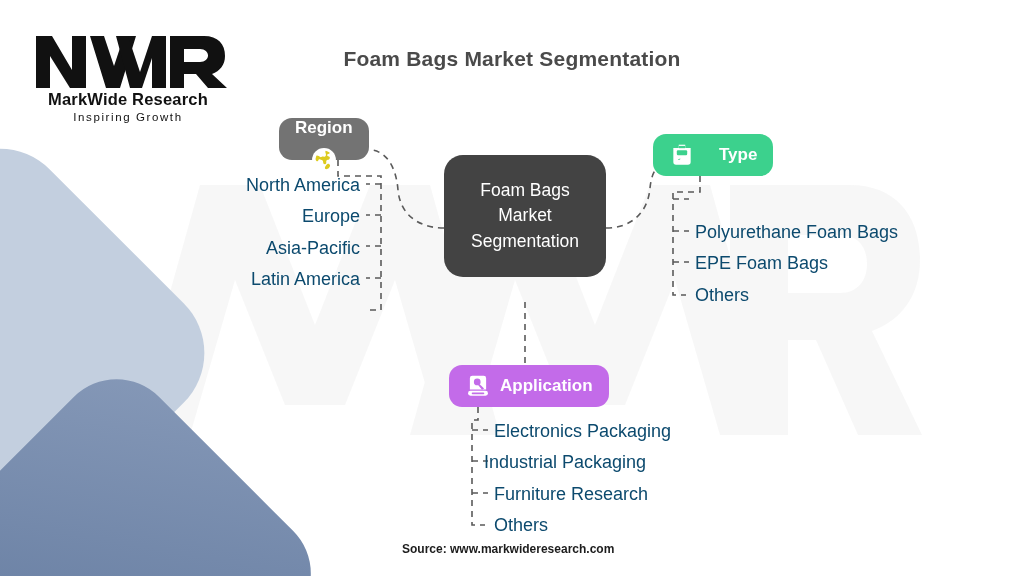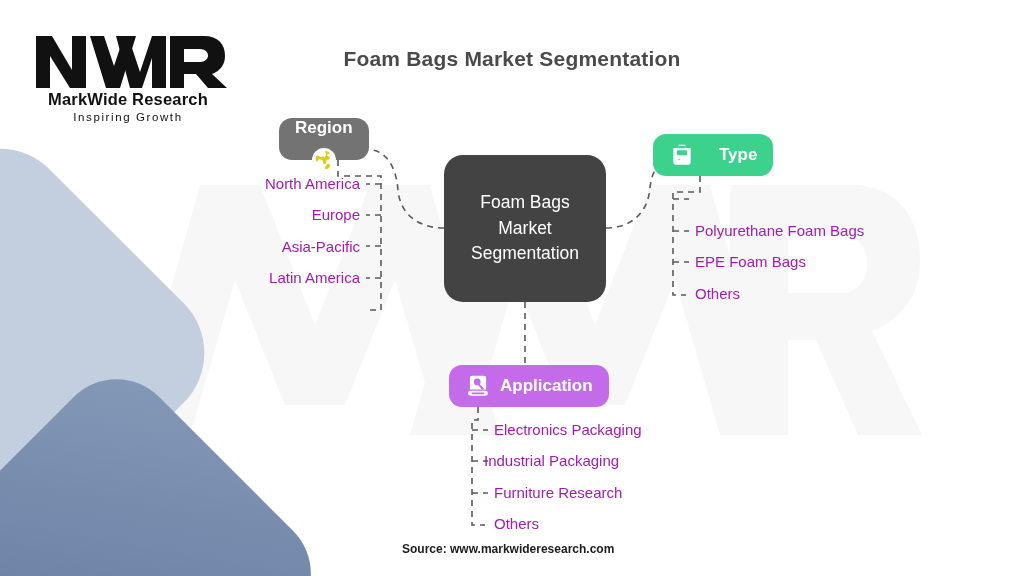--- a/index.html
+++ b/index.html
@@ -44,21 +44,21 @@
     position:absolute;left:0;right:0;top:47px;text-align:center;
     font-size:21px;font-weight:bold;color:#4a4a4a;letter-spacing:.2px;
   }
 
   
   #wires{position:absolute;left:0;top:0;width:1024px;height:576px;}
   #wires path,#wires line{fill:none;stroke:#5a5a5a;stroke-width:1.6;stroke-dasharray:6 5;}
 
   
   .center-node{
-    position:absolute;left:444px;top:155px;width:162px;height:147px;
+    position:absolute;left:444px;top:155px;width:162px;height:122px;
     background:#434343;border-radius:19px;
     display:flex;align-items:center;justify-content:center;
     color:#fff;font-size:17.5px;line-height:1.45;text-align:center;
     white-space:pre-line;
   }
 
   
   .badge{
     position:absolute;display:flex;align-items:center;gap:9px;
     border-radius:13px;padding:0 16px;height:42px;
@@ -66,21 +66,21 @@
     box-sizing:border-box;
   }
   .badge .icon{width:26px;height:26px;display:block;flex:0 0 auto;}
   .badge-region{left:279px;top:118px;background:#737373;flex-direction:column;align-items:center;}
   .badge-region .label{order:0;}
   .badge-type{left:653px;top:134px;background:#3cd18d;gap:24px;}
   .badge-app{left:449px;top:365px;background:#c36be9;}
 
   
   .leaf{
-    position:absolute;font-size:15px;color:#a21caf;white-space:nowrap;
+    position:absolute;font-size:18px;color:#0c4a6e;white-space:nowrap;
   }
   .leaf.right-align{text-align:right;transform:translateX(-100%);}
 
   
   .source{
     position:absolute;left:402px;top:542px;
     font-size:12px;font-weight:bold;color:#1c1c1c;
   }
   .disclaimer{
     position:absolute;right:12px;top:558px;

